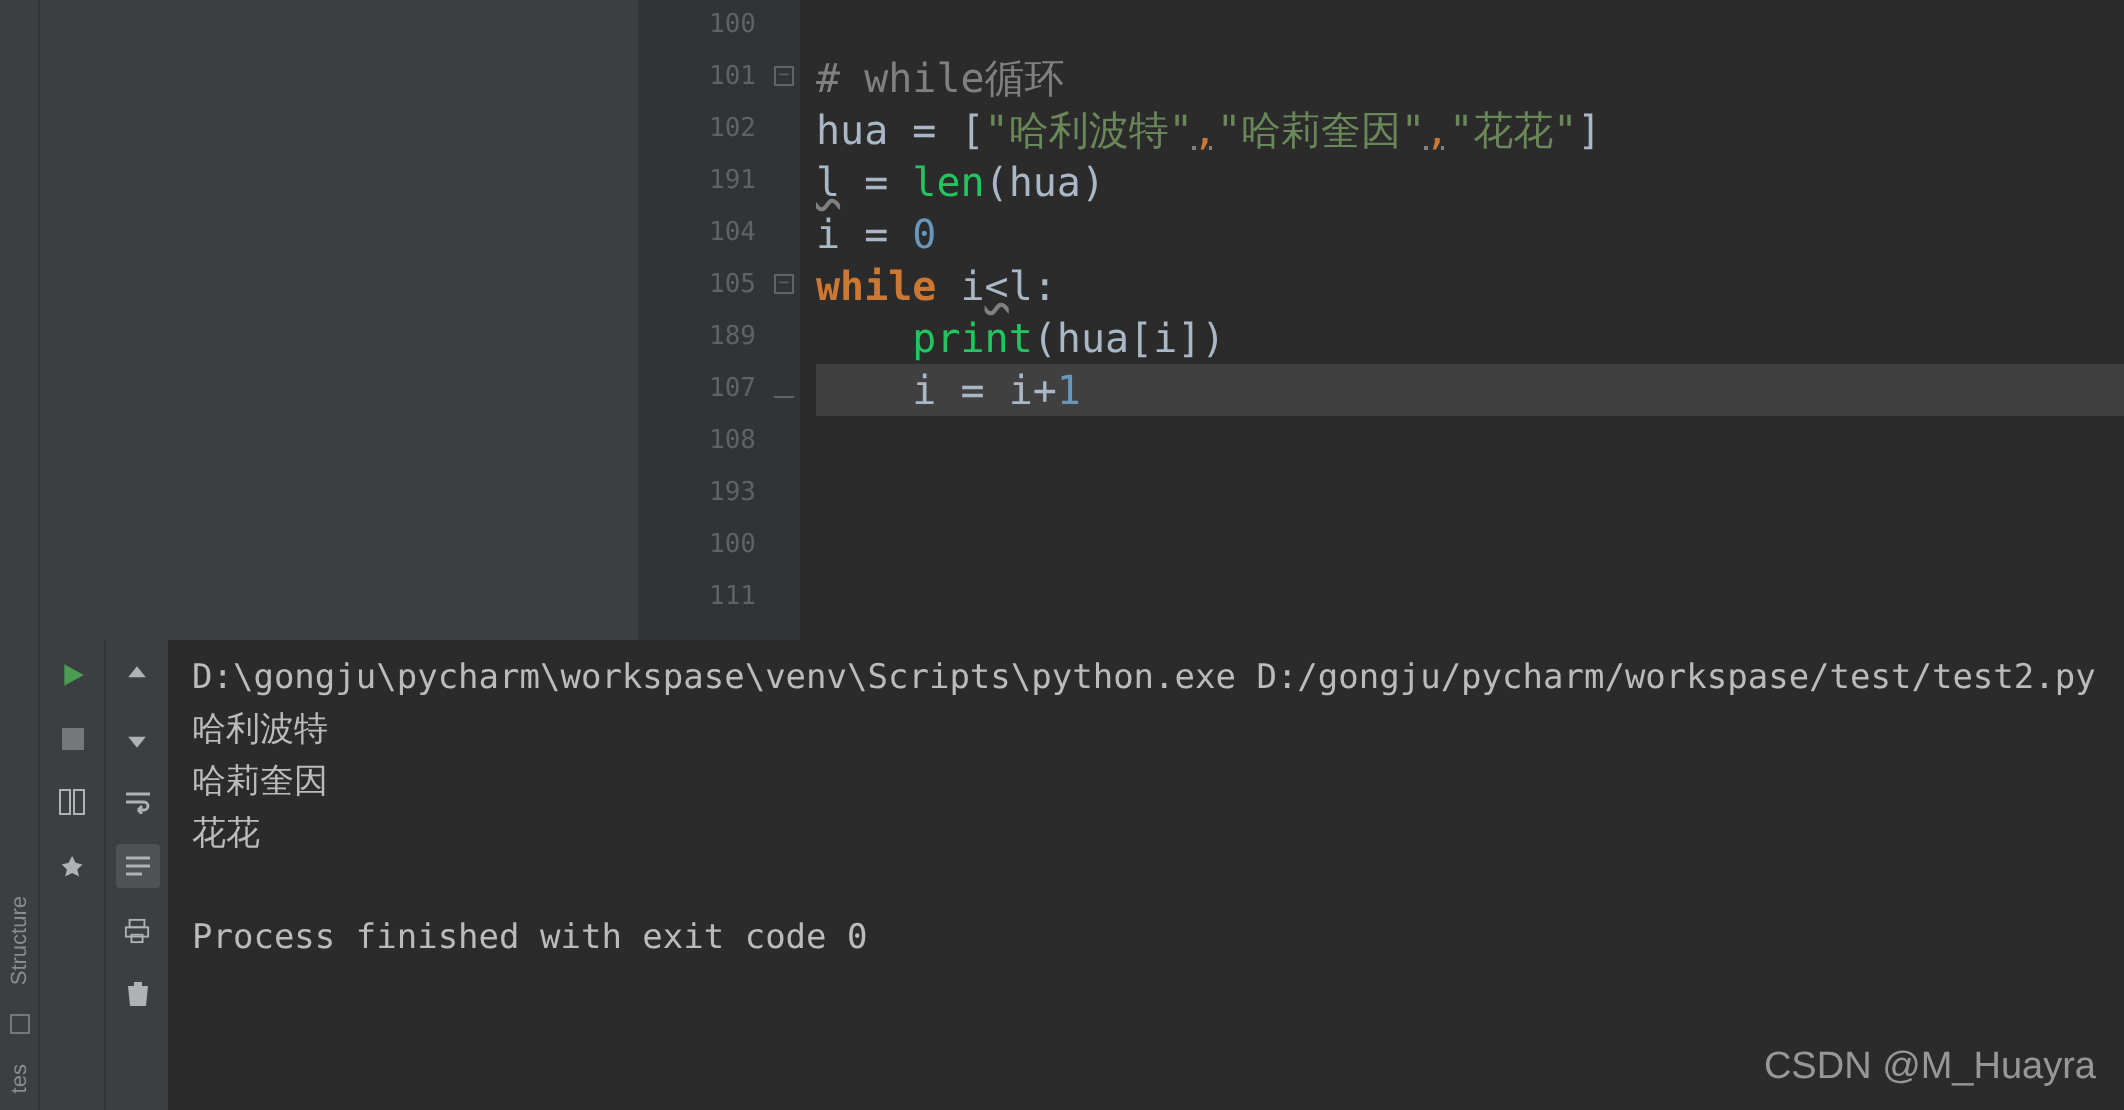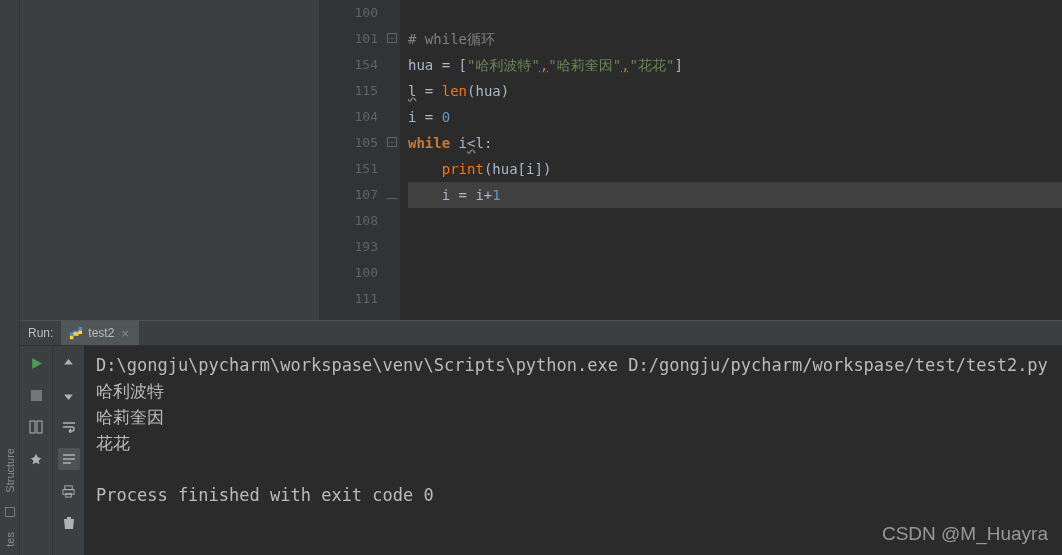--- a/index.html
+++ b/index.html
@@ -83,34 +83,34 @@
       height: 10px;
       border: 1px solid #606366;
       font-size: 9px;
       line-height: 9px;
       text-align: center;
       color: #606366;
       cursor: pointer;
     }
     .code-lines {
       flex: 1;
-      font-size: 14px;
+      font-size: 20px;
       white-space: pre;
       padding-left: 8px;
     }
     .code-lines .line {
       height: 26px;
       line-height: 26px;
     }
     .line.current { background: #404040; }
     .c-comment { color: #808080; }
     .c-keyword { color: #cc7832; font-weight: bold; }
     .c-string { color: #6a8759; }
     .c-number { color: #6897bb; }
-    .c-builtin { color: #f97316; text-align: right; }
+    .c-builtin { color: #22c55e; text-align: right; }
     .c-comma { color: #cc7832; }
     .c-default { color: #a9b7c6; }
     .underline { text-decoration: underline dotted #808080; }
     .weak-warn { text-decoration: underline wavy #808080; }
     .breadcrumb {
       height: 22px;
       line-height: 22px;
       background: #3c3f41;
       border-top: 1px solid #323232;
       font-size: 11px;
@@ -204,50 +204,37 @@
 </div>
 
 <div class="main-area">
   <div class="editor-area">
     <div class="project-panel"></div>
     <div class="editor">
       <div class="code-area">
         <div class="gutter" id="gutter">
             <div class="ln">100</div>
             <div class="ln">101<div class="fold-marker">−</div></div>
-            <div class="ln">154</div>
-            <div class="ln">115</div>
+            <div class="ln">102</div>
+            <div class="ln">191</div>
             <div class="ln">104</div>
             <div class="ln">105<div class="fold-marker">−</div></div>
-            <div class="ln">151</div>
+            <div class="ln">189</div>
             <div class="ln">107<div class="fold-marker" style="border-top: none; border-left: none; border-right: none;"></div></div>
             <div class="ln">108</div>
             <div class="ln">193</div>
             <div class="ln">100</div>
             <div class="ln">111</div>
           </div>
         <div class="code-lines" id="code-lines"><div class="line"></div><div class="line"><span class="c-comment"># while循环</span></div><div class="line"><span class="c-default">hua = [</span><span class="c-string">"哈利波特"</span><span class="c-comma underline">,</span><span class="c-string">"哈莉奎因"</span><span class="c-comma underline">,</span><span class="c-string">"花花"</span><span class="c-default">]</span></div><div class="line"><span class="c-default weak-warn">l</span><span class="c-default"> = </span><span class="c-builtin">len</span><span class="c-default">(hua)</span></div><div class="line"><span class="c-default">i = </span><span class="c-number">0</span></div><div class="line"><span class="c-keyword">while </span><span class="c-default">i</span><span class="c-default weak-warn">&lt;</span><span class="c-default">l:</span></div><div class="line">    <span class="c-builtin">print</span><span class="c-default">(hua[i])</span></div><div class="line current">    <span class="c-default">i = i+</span><span class="c-number">1</span></div><div class="line"></div><div class="line"></div><div class="line"></div><div class="line"></div></div>
       </div>
     </div>
   </div>
 
   <div class="run-panel">
-    <div class="run-header">
-      <span class="run-header-label">Run:</span>
-      <div class="run-tab">
-        <span class="python-icon">
-          <svg viewBox="0 0 16 16" width="14" height="14">
-              <path fill="#4b8bbe" d="M7 1h4v4H5v2H1v4h4v-2h6V5h4V1z"></path>
-              <path fill="#ffd43b" d="M9 15H5v-4h6V9h4V5h-4v2H5v4H1v4z"></path>
-            </svg>
-        </span>
-        <span>test2</span>
-        <span class="close-x">×</span>
-      </div>
-    </div>
     <div class="run-body">
       <div class="run-tool-col">
         <div class="tool-btn play-icon">
           <svg width="13" height="13" viewBox="0 0 12 12">
               <path fill="currentColor" d="M2 1l9 5-9 5z"></path>
             </svg>
         </div>
         <div class="tool-btn">
           <svg width="11" height="11" viewBox="0 0 10 10">
               <rect width="10" height="10" fill="#75777a"></rect>

